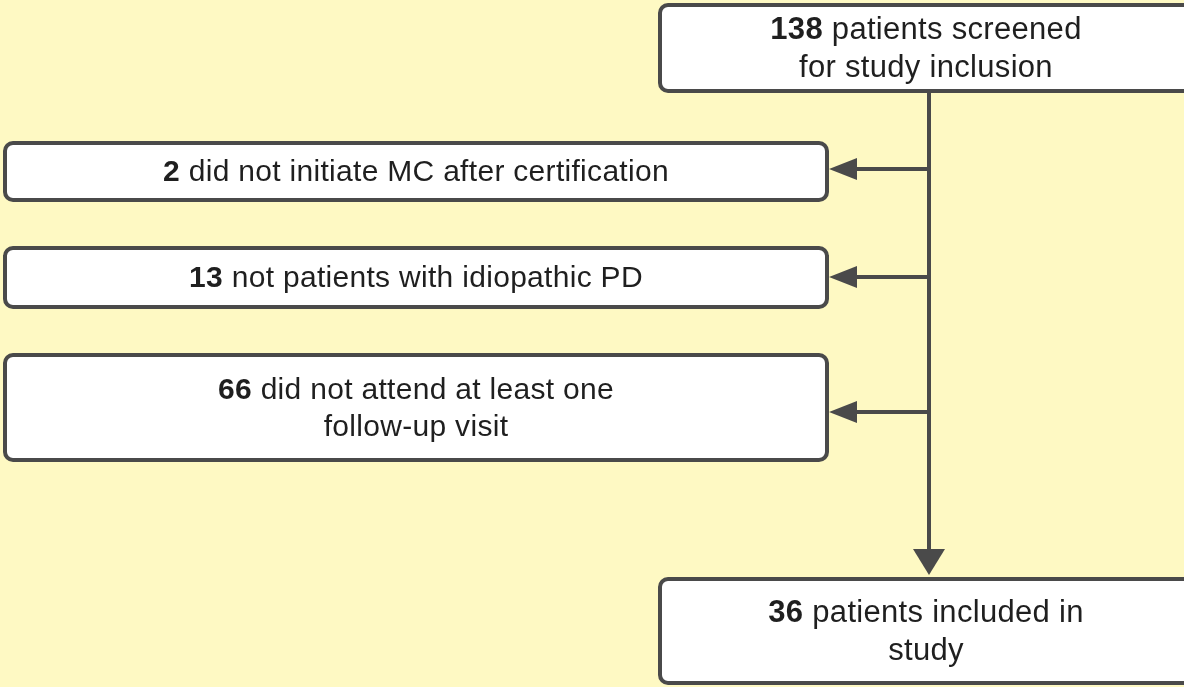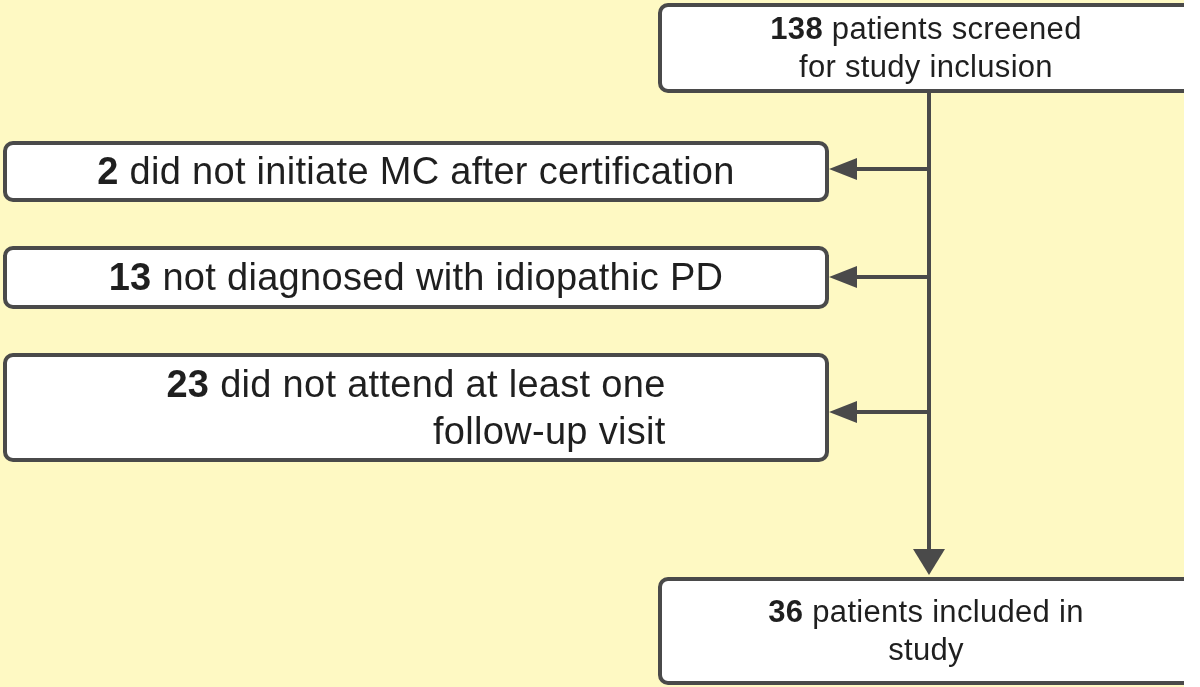--- a/index.html
+++ b/index.html
@@ -27,21 +27,21 @@
     justify-content: center;
     text-align: center;
   }
   .label {
     white-space: pre-line;
     line-height: 1.22;
     letter-spacing: 0.3px;
   }
   .label b { font-weight: 700; }
   .big   { font-size: 31px; }
-  .mid   { font-size: 38px; text-align: right; }
+  .mid   { font-size: 30px; }
 
   .vline {
     position: absolute;
     width: 4px;
     background: #4a4a4a;
   }
   .hline {
     position: absolute;
     height: 4px;
     background: #4a4a4a;
@@ -101,25 +101,25 @@
   <div class="box big" id="node-screened">
     <div class="label"><b>138</b> <span>patients screened
 for study inclusion</span></div>
   </div>
 
   <div class="box mid" id="node-not-initiated">
     <div class="label"><b>2</b> <span>did not initiate MC after certification</span></div>
   </div>
 
   <div class="box mid" id="node-not-diagnosed">
-    <div class="label"><b>13</b> <span>not diagnosed with idiopathic PD</span></div>
+    <div class="label"><b>13</b> <span>not patients with idiopathic PD</span></div>
   </div>
 
   <div class="box mid" id="node-no-followup">
-    <div class="label"><b>23</b> <span>did not attend at least one
+    <div class="label"><b>66</b> <span>did not attend at least one
 follow-up visit</span></div>
   </div>
 
   <div class="box big" id="node-included">
     <div class="label"><b>36</b> <span>patients included in
 study</span></div>
   </div>
 
 </div>
 

